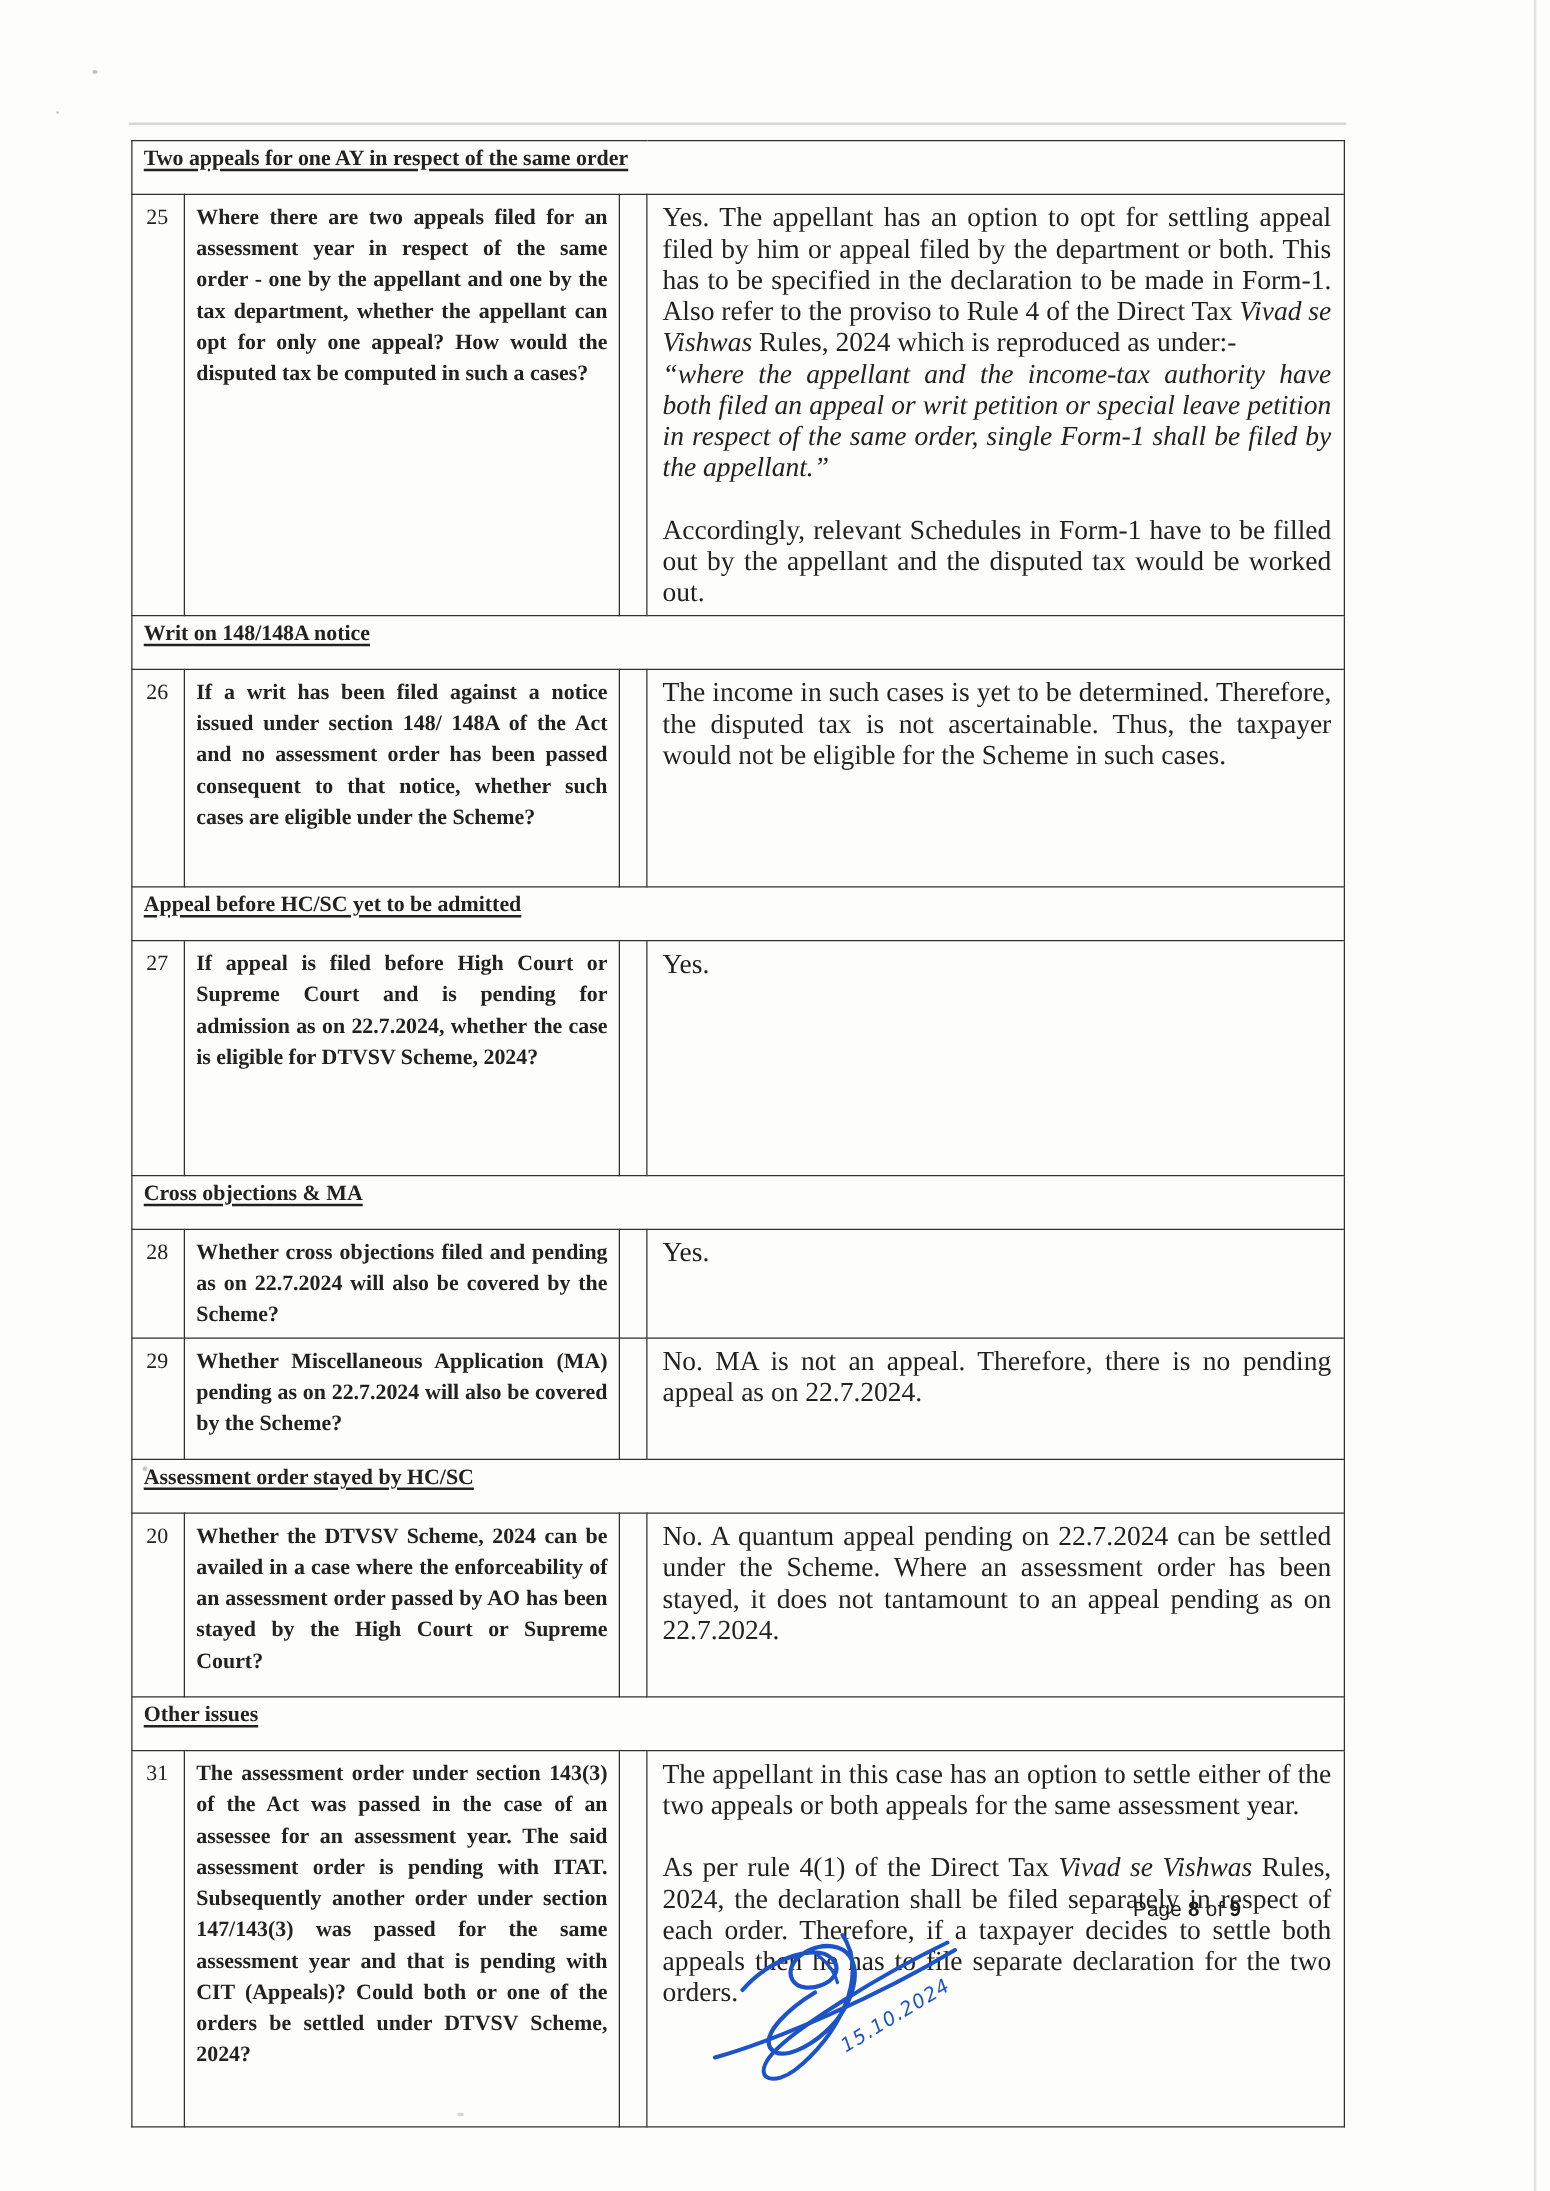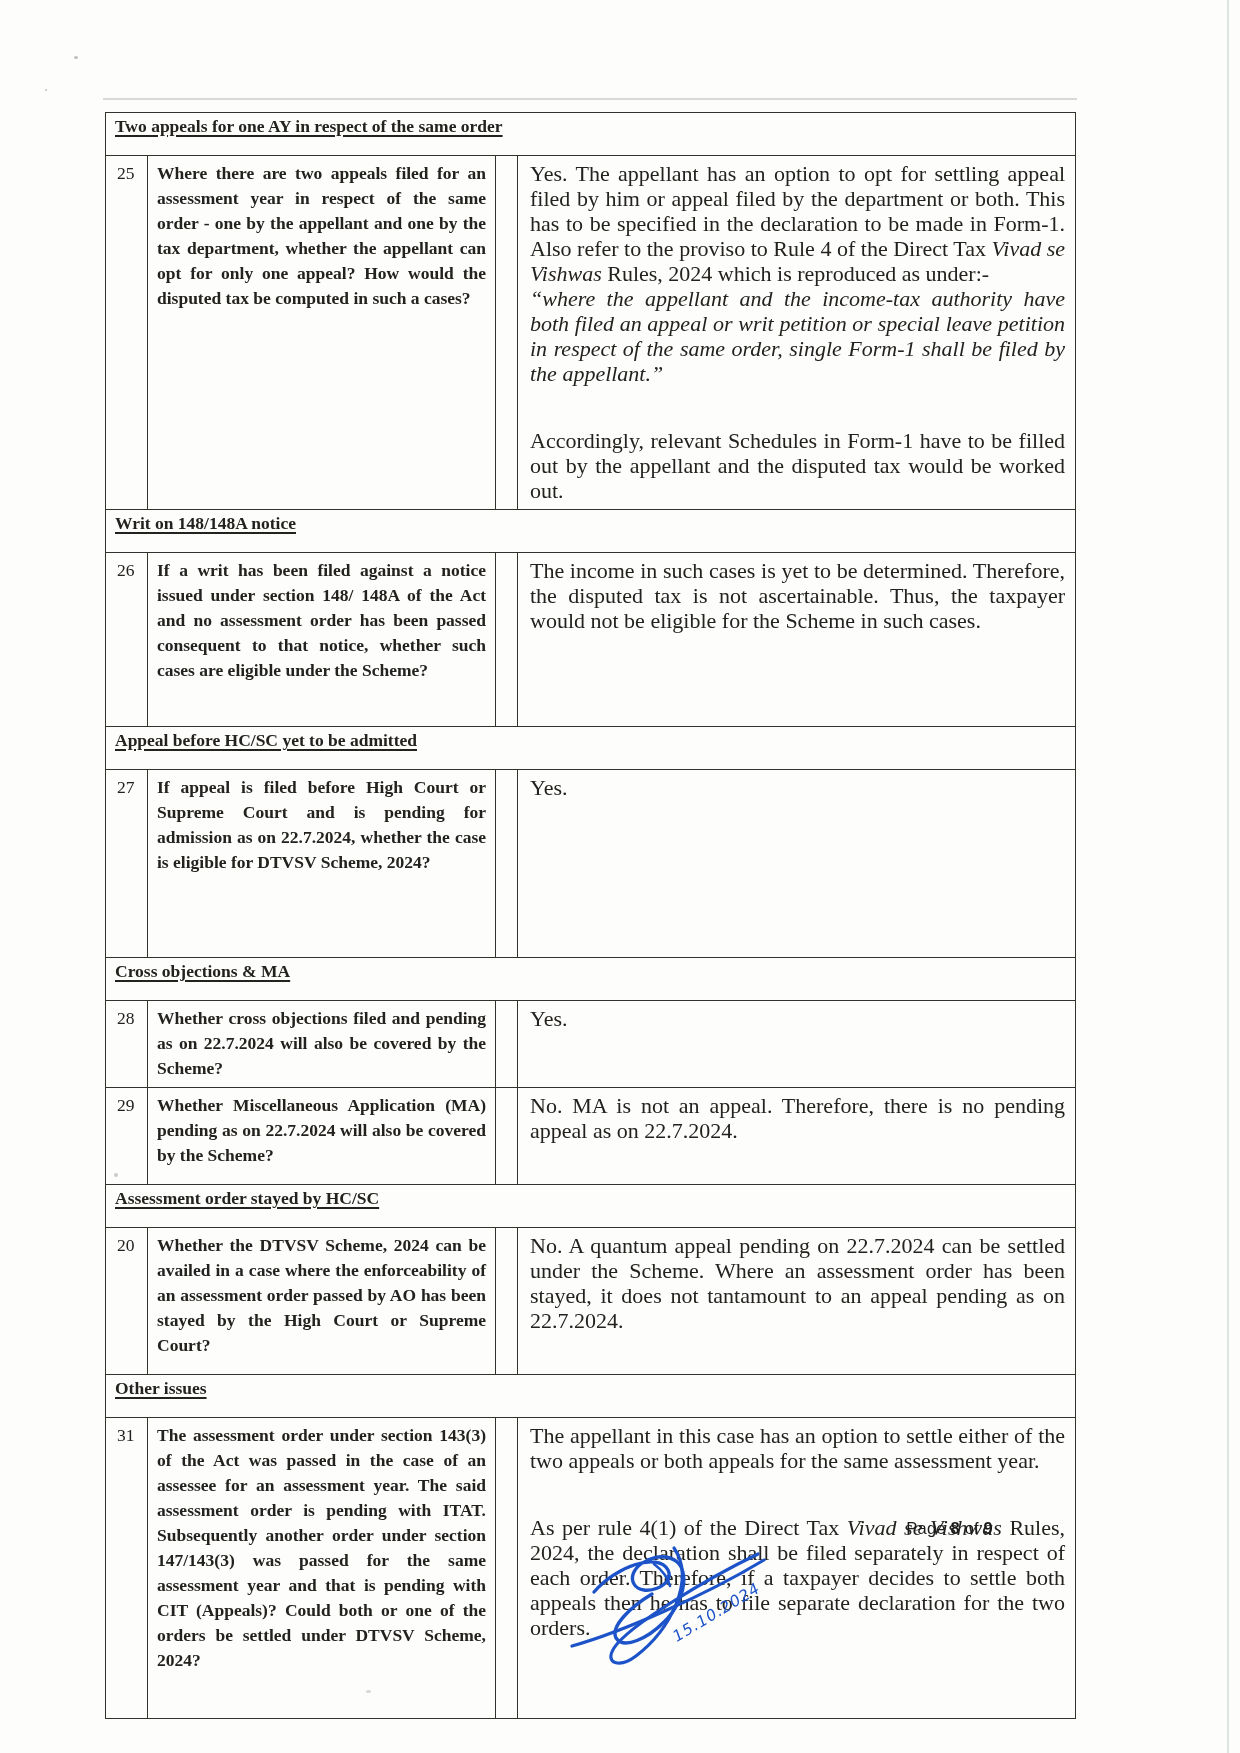--- a/index.html
+++ b/index.html
@@ -50,21 +50,21 @@
     text-align:justify;
     font-weight:bold;
   }
   td.gap{padding:0;}
   td.a{
     padding:5px 10px 6px 12px;
     font-size:22px;line-height:25px;
     text-align:justify;
   }
   .ans p{margin:0;}
-  .ans p.space-above{margin-top:42px;}
+  .ans p.space-above{margin-top:25px;}
   .ans i{font-style:italic;}
 
   .footer{
     position:absolute;top:1519px;left:0;width:993px;
     text-align:right;
     font-family:"Liberation Sans","DejaVu Sans",sans-serif;
     font-size:16.5px;color:#1c1c1c;
     letter-spacing:.2px;
   }
   .footer span{display:inline;}

